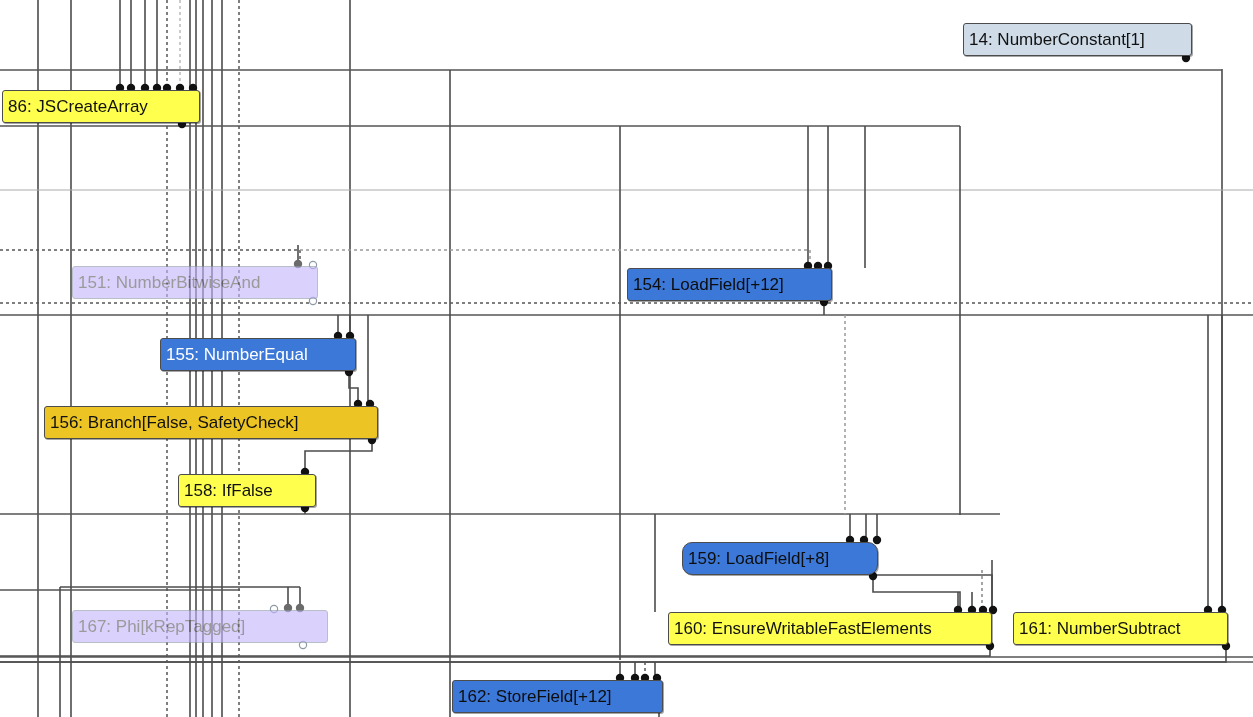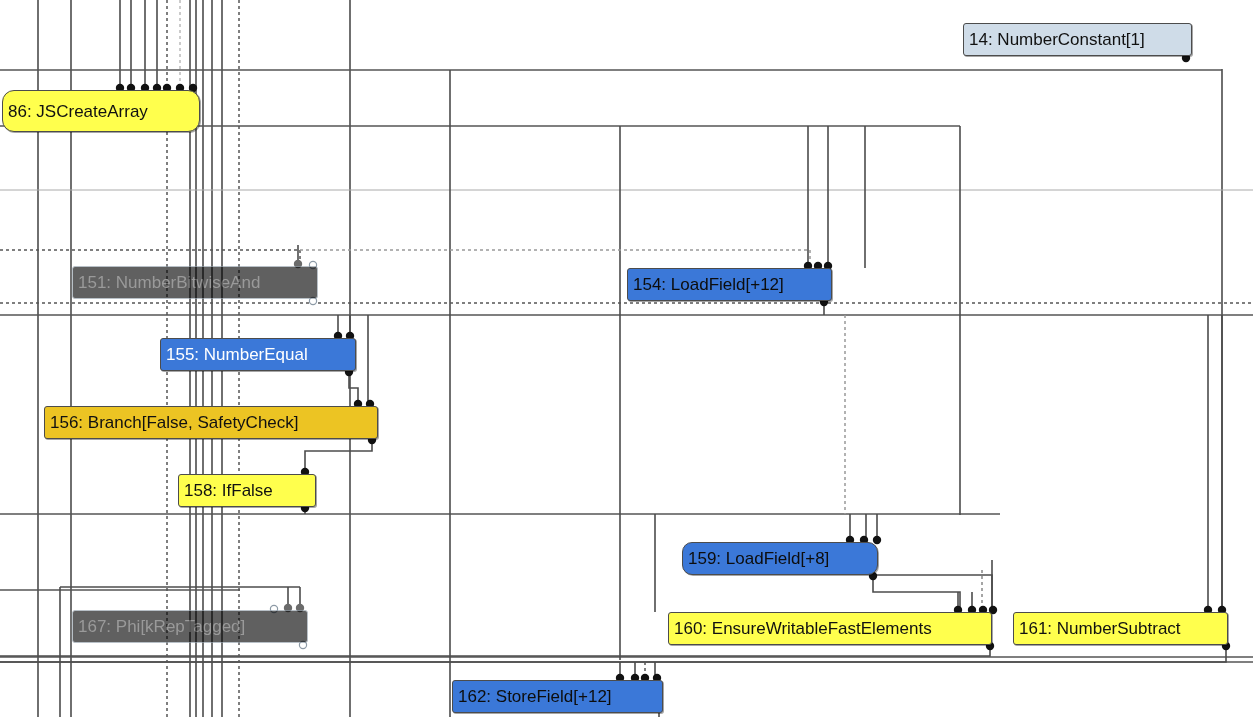--- a/index.html
+++ b/index.html
@@ -9,21 +9,21 @@
   #wires{position:absolute;left:0;top:0;width:1253px;height:717px;}
   .node{position:absolute;box-sizing:border-box;border:1px solid #4c4c4c;
         border-radius:3px;display:flex;align-items:center;white-space:nowrap;
         font-size:17px;line-height:1;padding:0 5px;color:#111;
         box-shadow:1px 1px 0 rgba(0,0,0,.35);}
   .node.yellow{background:#ffff4d;}
   .node.gold{background:#ecc423;}
   .node.blue{background:#3b78d8;}
   .node.lightblue{background:#cfdce8;}
   .node.faded{opacity:.62;border-color:#8d9aa6;box-shadow:none;color:#5d5d5d;}
-  .node.faded.bluefill{background:#000000;}
+  .node.faded.bluefill{background:#c4b5fd;}
 </style>
 </head>
 <body>
 
 <div id="graph">
 
   <svg id="wires" viewBox="0 0 1253 717" xmlns="http://www.w3.org/2000/svg">
     <g fill="none" stroke="#4c4c4c" stroke-width="1.6">
 
       <path d="M38,0 V717"></path>
@@ -169,21 +169,21 @@
         <circle cx="313" cy="301" r="3.6"></circle>
       <circle cx="274" cy="609" r="3.6"></circle>
         <circle cx="303" cy="645" r="3.6"></circle>
     </g>
   </svg>
 
   <div class="node light-blue lightblue" style="left:963px;top:23px;width:229px;height:33px;">
     <span>14: NumberConstant[1]</span>
   </div>
 
-  <div class="node yellow" style="left:2px;top:90px;width:198px;height:42px;border-radius:12px;">
+  <div class="node yellow" style="left:2px;top:90px;width:198px;height:33px;">
     <span>86: JSCreateArray</span>
   </div>
 
   <div class="node faded bluefill" style="left:72px;top:266px;width:246px;height:33px;">
     <span>151: NumberBitwiseAnd</span>
   </div>
 
   <div class="node blue" style="left:160px;top:338px;width:196px;height:33px;color:#ffffff;">
     <span>155: NumberEqual</span>
   </div>
@@ -197,21 +197,21 @@
   </div>
 
   <div class="node yellow" style="left:178px;top:474px;width:138px;height:33px;">
     <span>158: IfFalse</span>
   </div>
 
   <div class="node blue" style="left:682px;top:542px;width:196px;height:33px;color:#0d0d0d;border-radius:10px;">
     <span>159: LoadField[+8]</span>
   </div>
 
-  <div class="node faded bluefill" style="left:72px;top:610px;width:236px;height:33px;">
+  <div class="node faded bluefill" style="left:72px;top:610px;width:256px;height:33px;">
     <span>167: Phi[kRepTagged]</span>
   </div>
 
   <div class="node yellow" style="left:668px;top:612px;width:324px;height:33px;text-align:center;">
     <span>160: EnsureWritableFastElements</span>
   </div>
 
   <div class="node yellow" style="left:1013px;top:612px;width:215px;height:33px;">
     <span>161: NumberSubtract</span>
   </div>

